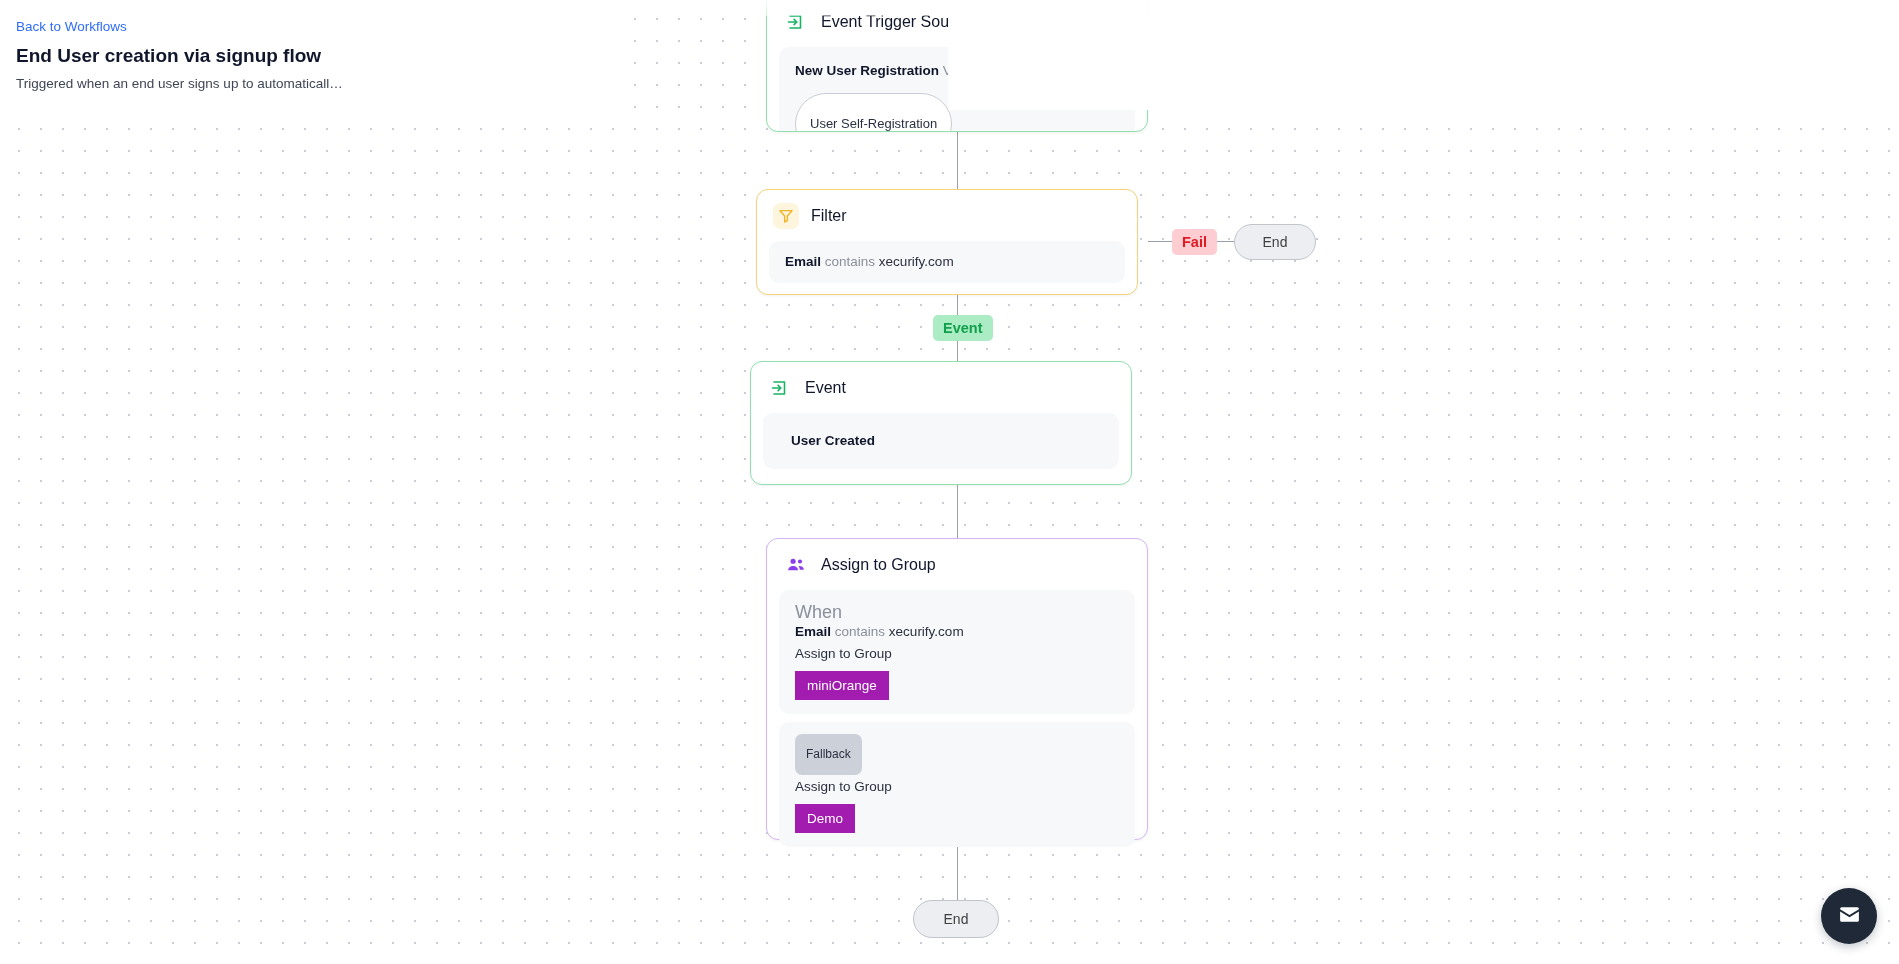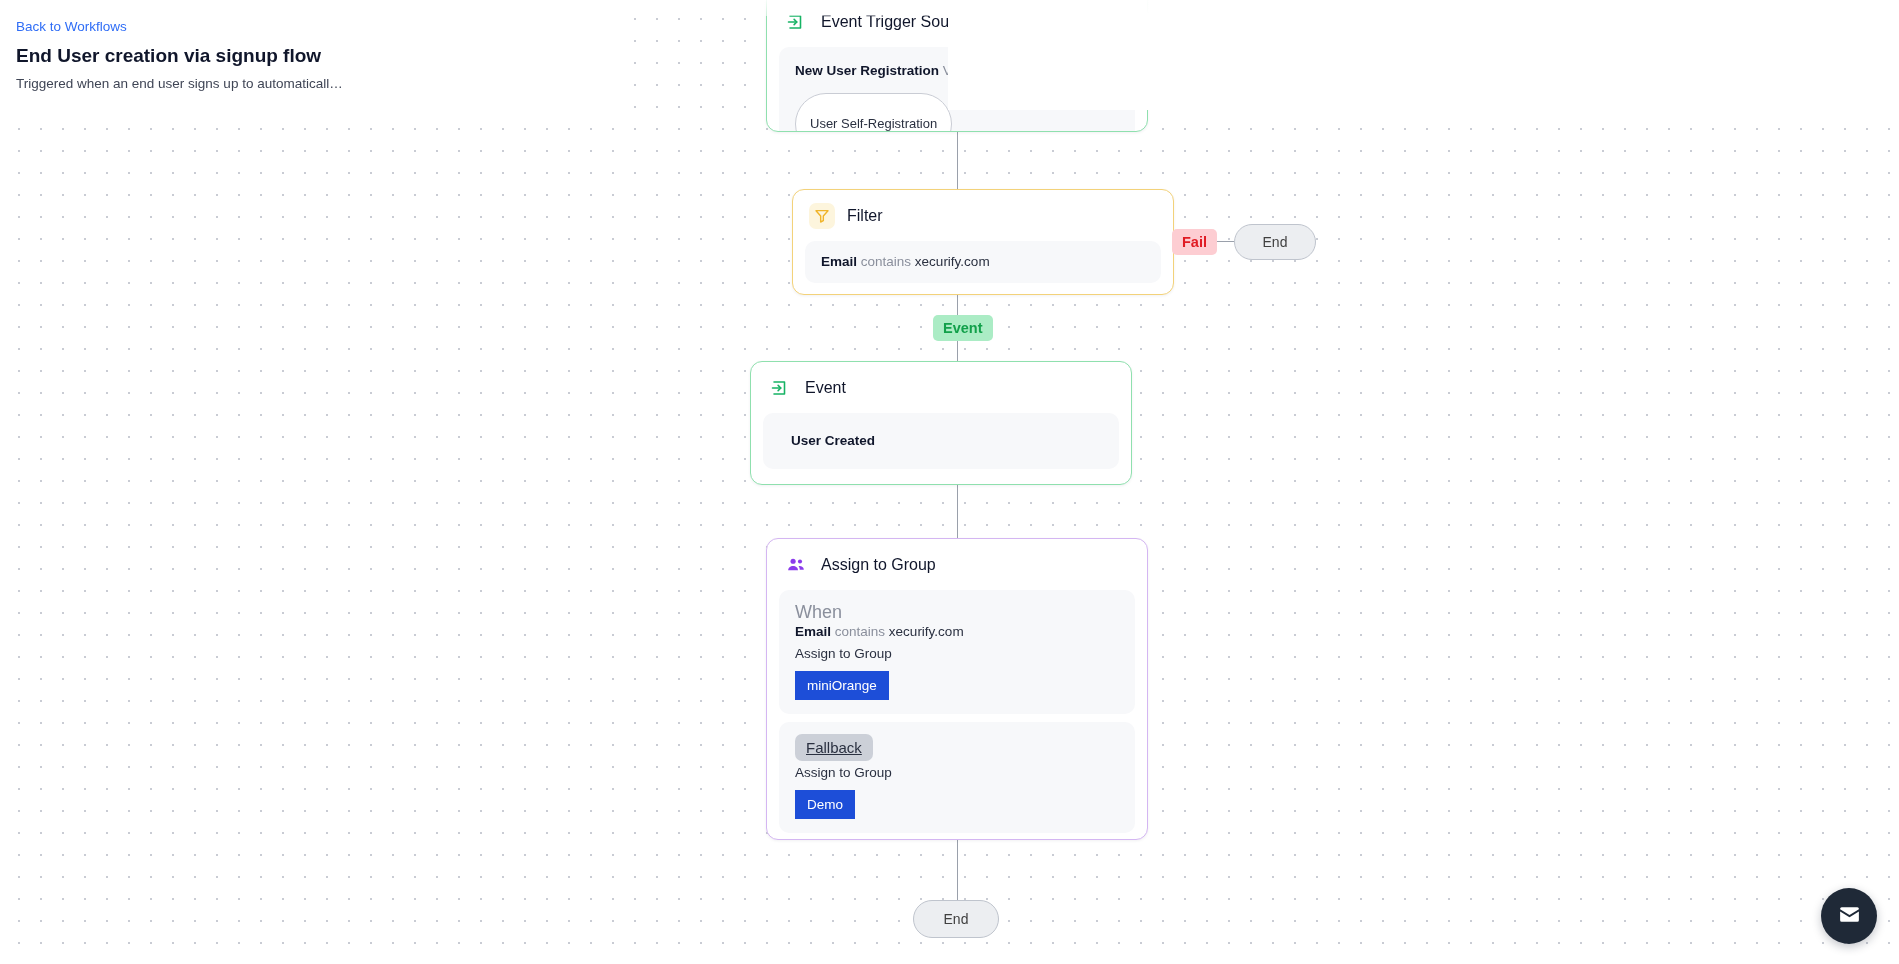--- a/index.html
+++ b/index.html
@@ -184,21 +184,21 @@
   #node-trigger {
     left: 766px; top: -74px;
     width: 382px; height: 206px;
     border: 1.4px solid #8fe0ae;
     overflow: hidden;
   }
   #node-trigger .node-header { padding-top: 82px; }
 
   
   #node-filter {
-    left: 792px; top: 189px;
+    left: 756px; top: 189px;
     width: 382px; height: 106px;
     border: 1.4px solid #f3d27a;
   }
   #node-filter .node-body { padding: 11px 16px; margin-bottom: 10px; }
 
   
   #node-event {
     left: 750px; top: 361px;
     width: 382px; height: 124px;
     border: 1.4px solid #8fe0ae;
@@ -213,36 +213,35 @@
   }
   #node-assign .node-body { padding: 12px 16px 14px 16px; margin-bottom: 8px; }
   #node-assign .node-body.second { margin-bottom: 14px; }
 
   .label-muted { font-size: 18px; color: #8a8f9c; line-height: 20px; }
   .label-plain { font-size: 13.5px; color: #2a3040; line-height: 20px; margin-top: 2px; }
 
   .chip-dark {
     display: inline-block;
     margin-top: 7px;
-    background: #1d4ed8;
+    background: #a21caf;
     color: #ffffff;
     border-radius: 0;
     padding: 6px 12px;
     font-size: 13.5px;
     line-height: 17px;
   }
   .chip-grey {
     display: inline-block;
     background: #ccd0d8;
     color: #2a3040;
     border-radius: 7px;
-    padding: 5px 11px;
-    font-size: 15px;
+    padding: 12px 11px;
+    font-size: 12px;
     line-height: 17px;
-    text-decoration: underline;
   }
 
   
   .end-pill {
     position: absolute;
     background: #eceef1;
     border: 1px solid #bfc4cd;
     border-radius: 999px;
     color: #404040;
     font-size: 14px;

